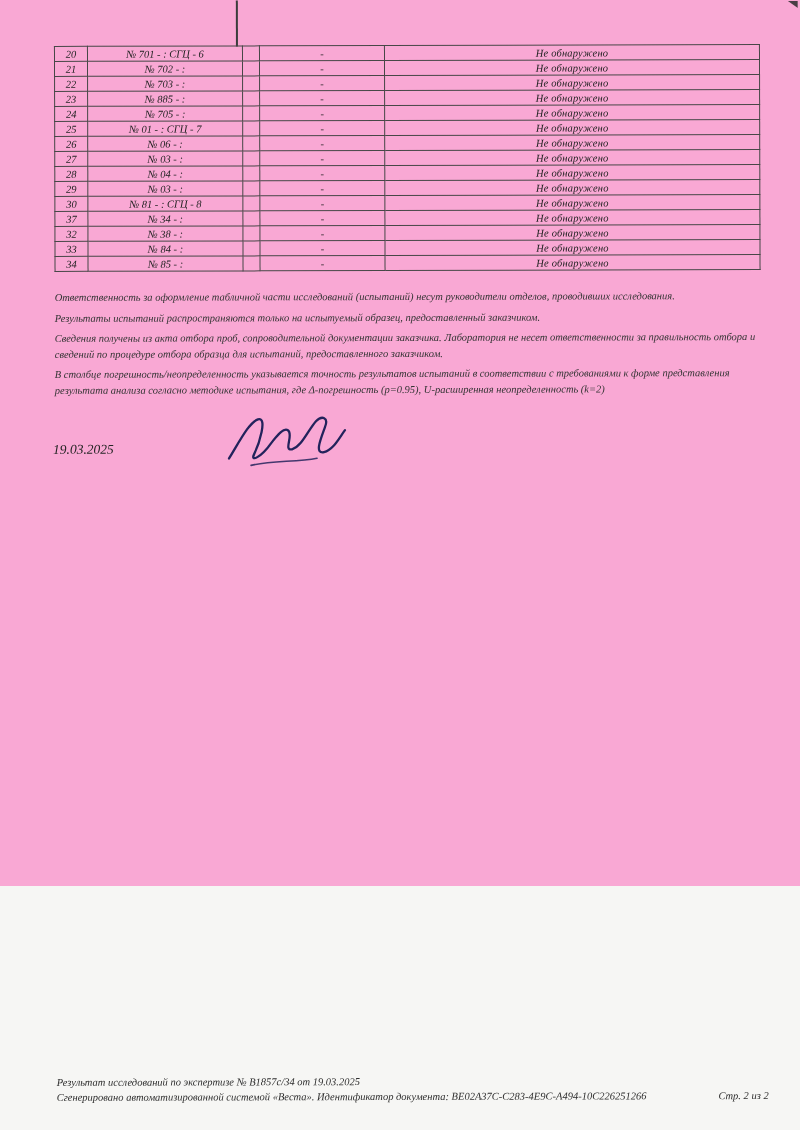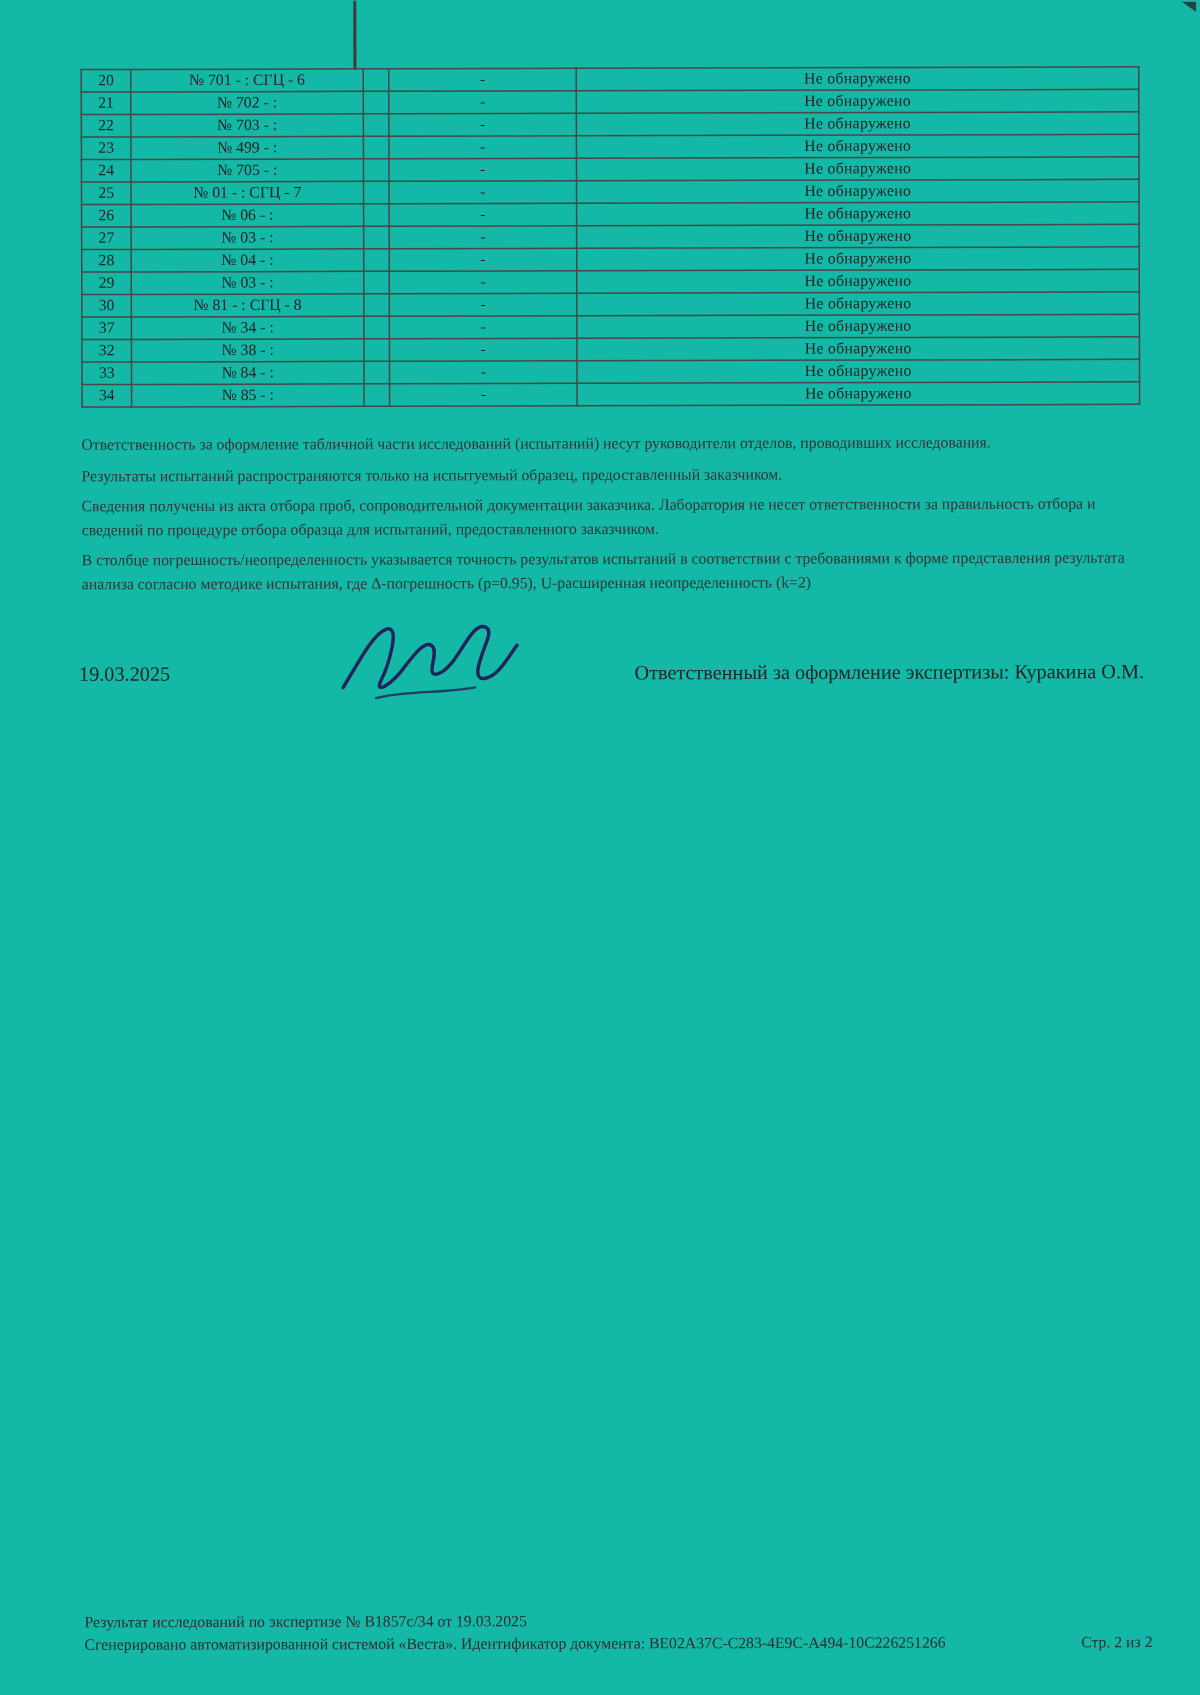--- a/index.html
+++ b/index.html
@@ -5,22 +5,23 @@
   html,body{margin:0;padding:0;}
   body{
     width:800px;height:1130px;
     background:#f6f6f4;
     font-family:"Liberation Serif","DejaVu Serif",serif;
     color:#1f1f1f;
     overflow:hidden;
   }
   .page{
     position:relative;
-    width:800px;height:1130px;
-    background:#14b8a6;
+    width:800px;height:886px;
+    background:#f9a8d4;
+    font-style:italic;
   }
   .content{
     position:absolute; inset:0;
     transform:rotate(-0.15deg);
     transform-origin:50% 50%;
   }
   
   .corner-mark{
     position:absolute; top:2px; right:1px;
     width:10px;height:7px;
@@ -105,21 +106,21 @@
             </tr>
             <tr>
               <td class="c0">22</td>
               <td class="c1">№ 703 - :</td>
               <td class="c2"></td>
               <td class="c3">-</td>
               <td class="c4">Не обнаружено</td>
             </tr>
             <tr>
               <td class="c0">23</td>
-              <td class="c1">№ 499 - :</td>
+              <td class="c1">№ 885 - :</td>
               <td class="c2"></td>
               <td class="c3">-</td>
               <td class="c4">Не обнаружено</td>
             </tr>
             <tr>
               <td class="c0">24</td>
               <td class="c1">№ 705 - :</td>
               <td class="c2"></td>
               <td class="c3">-</td>
               <td class="c4">Не обнаружено</td>
@@ -206,21 +207,20 @@
       </div>
 
     <div class="sign-row">
       <span>19.03.2025</span>
       <svg class="signature" viewBox="0 0 130 64">
         <path d="M8 48 C 18 32, 28 12, 37 9 C 47 6, 38 34, 33 44 C 29 52, 40 47, 50 33
                  C 57 24, 63 17, 67 20 C 73 24, 62 41, 71 39 C 81 36, 87 20, 95 11
                  C 101 5, 108 7, 104 17 C 100 28, 93 44, 103 42 C 112 40, 118 28, 124 20" fill="none" stroke="#23235c" stroke-width="2.3" stroke-linecap="round"></path>
         <path d="M30 55 C 50 50, 75 52, 96 48" fill="none" stroke="#23235c" stroke-width="1.6" stroke-linecap="round" opacity="0.85"></path>
       </svg>
-      <span>Ответственный за оформление экспертизы: Куракина О.М.</span>
     </div>
 
     <div class="footer">
       <div class="footer-text">
         <div>Результат исследований по экспертизе № В1857с/34 от 19.03.2025</div>
         <div>Сгенерировано автоматизированной системой «Веста». Идентификатор документа: ВЕ02А37С-С283-4Е9С-А494-10С226251266</div>
       </div>
       <div class="footer-page">Стр. 2 из 2</div>
     </div>
 

